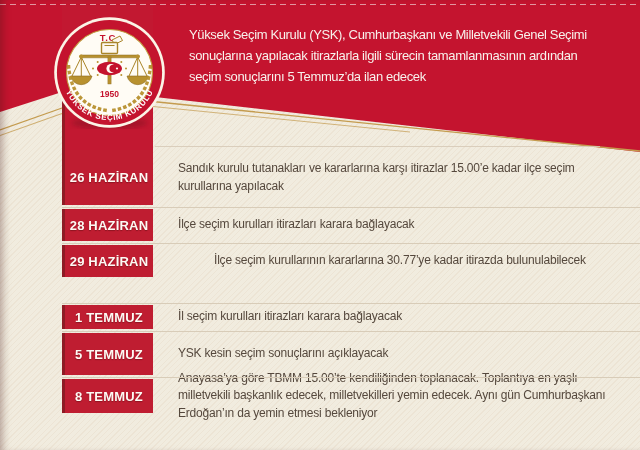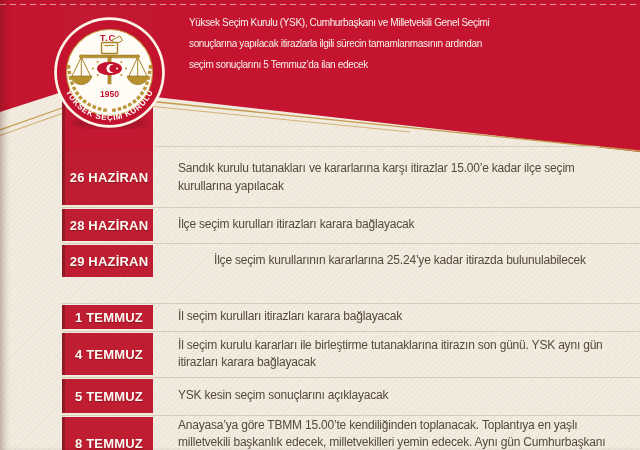--- a/index.html
+++ b/index.html
@@ -14,22 +14,22 @@
   
   .bg-svg{position:absolute;left:0;top:0;z-index:1;}
   
   .top-dashes{
     position:absolute;left:0;right:0;top:4px;height:1px;z-index:4;
     background:repeating-linear-gradient(90deg,#e8aeb5 0 6px,transparent 6px 10px);
     opacity:.85;
   }
   
   .header-text{
-    position:absolute;left:189px;top:12px;width:448px;z-index:3;
-    color:#f8f1ec;font-size:10px;line-height:21px;letter-spacing:-0.35px;
+    position:absolute;left:189px;top:24px;width:448px;z-index:3;
+    color:#f8f1ec;font-size:13px;line-height:21px;letter-spacing:-0.35px;
     white-space:pre-line;
   }
   
   .emblem{position:absolute;left:53px;top:16px;width:113px;height:113px;z-index:5;}
   
   .table{position:absolute;left:0;top:150px;width:640px;z-index:2;}
   .row{position:relative;display:flex;align-items:stretch;}
   .row + .row{margin-top:4px;}
   .row + .row::before{
     content:"";position:absolute;left:62px;right:0;top:-2px;height:1px;
@@ -177,33 +177,28 @@
 kurullarına yapılacak</div>
     </div>
 
     <div class="row">
       <div class="date-cell">28 HAZİRAN</div>
       <div class="desc-cell">İlçe seçim kurulları itirazları karara bağlayacak</div>
     </div>
 
     <div class="row">
       <div class="date-cell">29 HAZİRAN</div>
-      <div class="desc-cell">İlçe seçim kurullarının kararlarına 25.24’ye kadar itirazda bulunulabilecek</div>
+      <div class="desc-cell">İlçe seçim kurullarının kararlarına 30.77’ye kadar itirazda bulunulabilecek</div>
     </div>
 
     <div class="row">
       <div class="date-cell">1 TEMMUZ</div>
       <div class="desc-cell">İl seçim kurulları itirazları karara bağlayacak</div>
     </div>
 
-    <div class="row">
-      <div class="date-cell">4 TEMMUZ</div>
-      <div class="desc-cell">İl seçim kurulu kararları ile birleştirme tutanaklarına itirazın son günü. YSK aynı gün
-itirazları karara bağlayacak</div>
-    </div>
 
     <div class="row">
       <div class="date-cell">5 TEMMUZ</div>
       <div class="desc-cell">YSK kesin seçim sonuçlarını açıklayacak</div>
     </div>
 
     <div class="row">
       <div class="date-cell">8 TEMMUZ</div>
       <div class="desc-cell">Anayasa’ya göre TBMM 15.00’te kendiliğinden toplanacak. Toplantıya en yaşlı
 milletvekili başkanlık edecek, milletvekilleri yemin edecek. Aynı gün Cumhurbaşkanı

